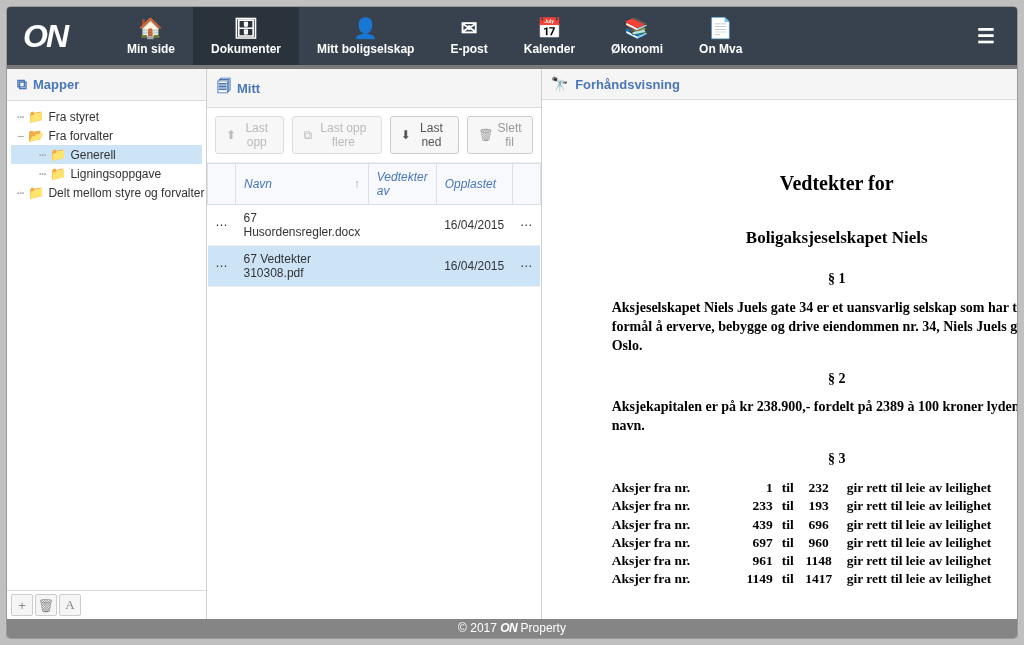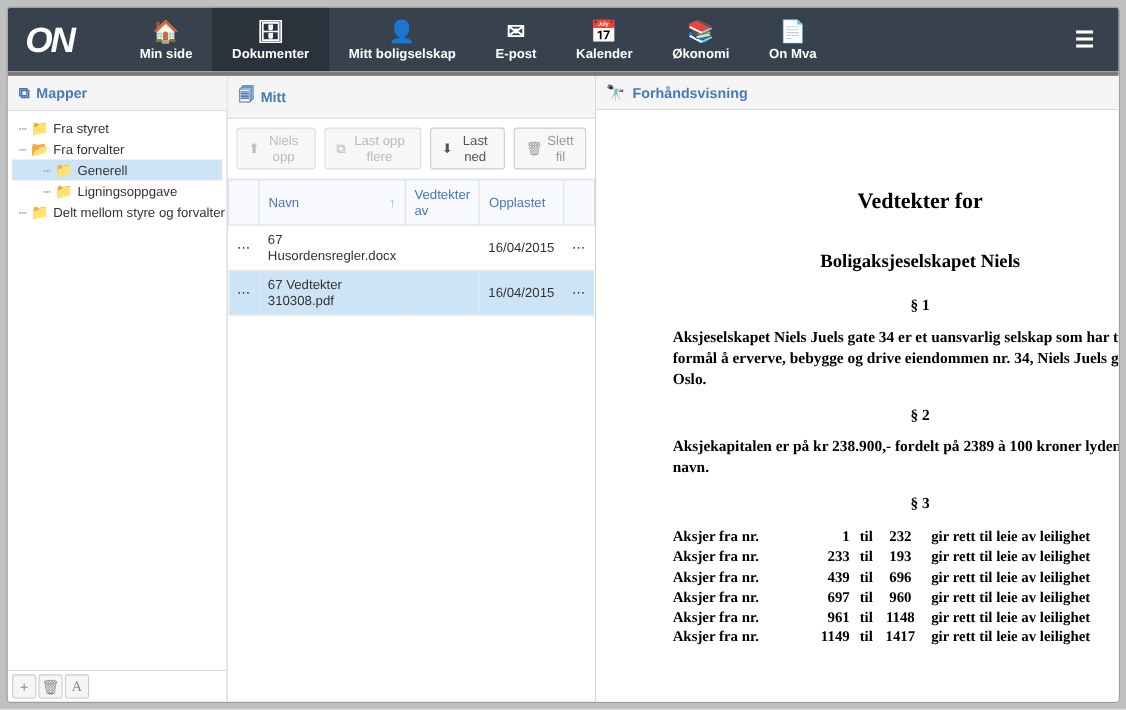--- a/index.html
+++ b/index.html
@@ -135,20 +135,21 @@
     
     .file-table { width: 100%; border-collapse: collapse; }
     .file-table thead th {
       background: #f7f9fc;
       border: 1px solid #d8e0ea;
       color: #4a77b8;
       font-weight: normal;
       text-align: left;
       padding: 6px 8px;
       font-size: 12px;
+      font-style: italic;
     }
     .file-table thead th.drag { width: 22px; }
     .file-table thead th.dots { width: 22px; }
     .file-table tbody td {
       padding: 6px 8px;
       border-bottom: 1px solid #eee;
       color: #333;
     }
     .file-table tbody tr.selected td { background: #cde4f7; }
     .drag-handle, .row-dots { color: #999; text-align: center; }
@@ -287,21 +288,21 @@
 
     <div class="panel panel-filer">
       <div class="panel-header">
         <span class="hicon">🗐</span>
         <span>Mitt</span>
       </div>
       <div class="panel-body">
         <div class="file-toolbar">
           <button class="tbtn disabled">
             <span>⬆</span>
-            <span>Niels opp</span>
+            <span>Last opp</span>
           </button>
           <button class="tbtn disabled">
             <span>⧉</span>
             <span>Last opp flere</span>
           </button>
           <button class="tbtn">
             <span>⬇</span>
             <span>Last ned</span>
           </button>
           <button class="tbtn" style="color:#999">
@@ -401,13 +402,18 @@
                 <span>gir rett til leie av leilighet</span>
               </div>
             </div>
           </div>
         </div>
       </div>
     </div>
 
   </div>
 
+  <div class="app-footer">
+    <span>© 2017 </span>
+    <strong>ON</strong>
+    <span> Property</span>
+  </div>
 </div>
 
 </body></html>

